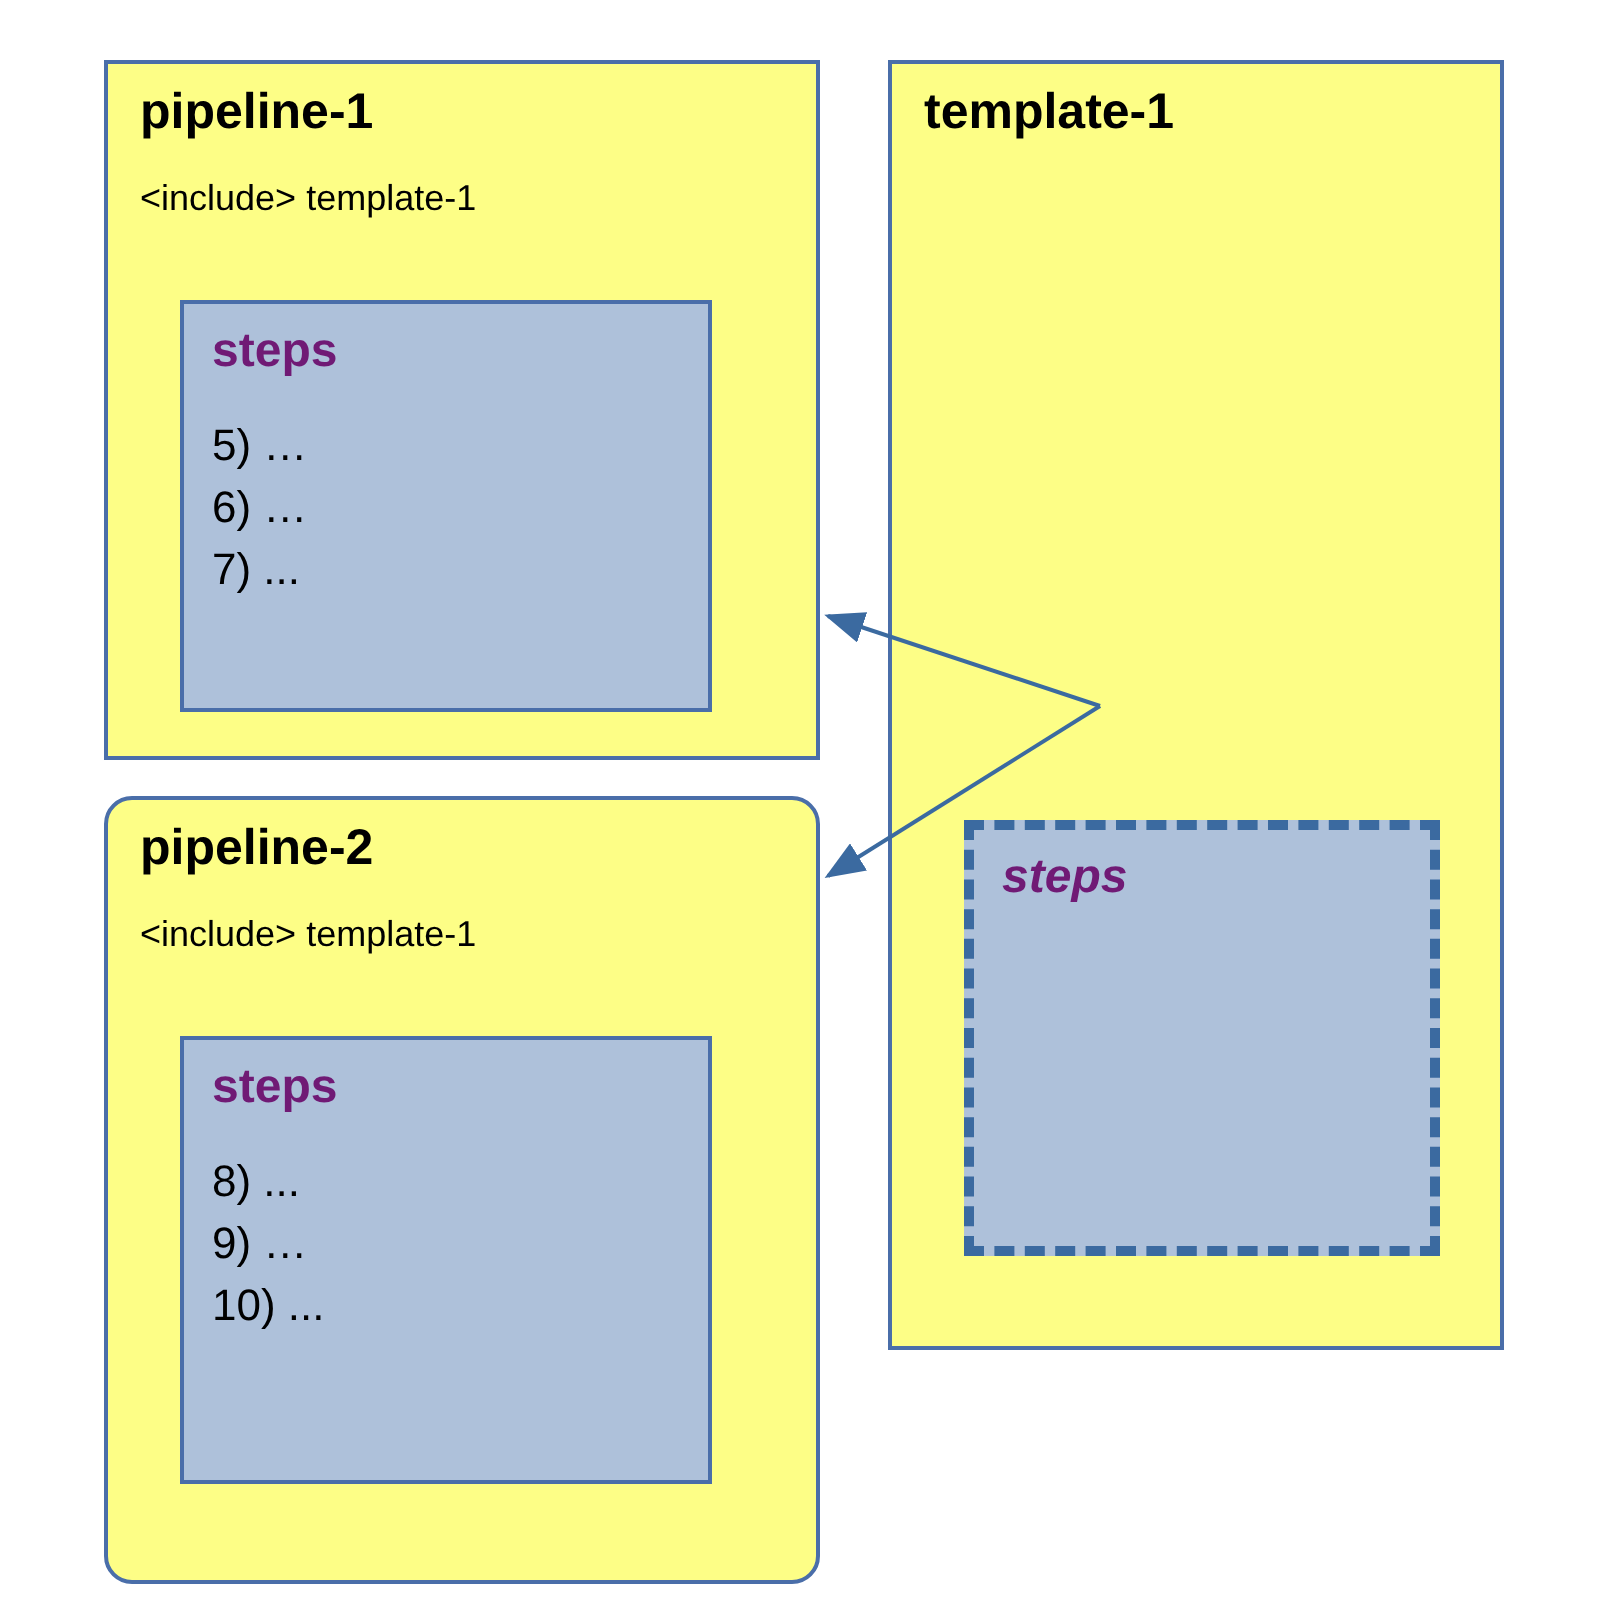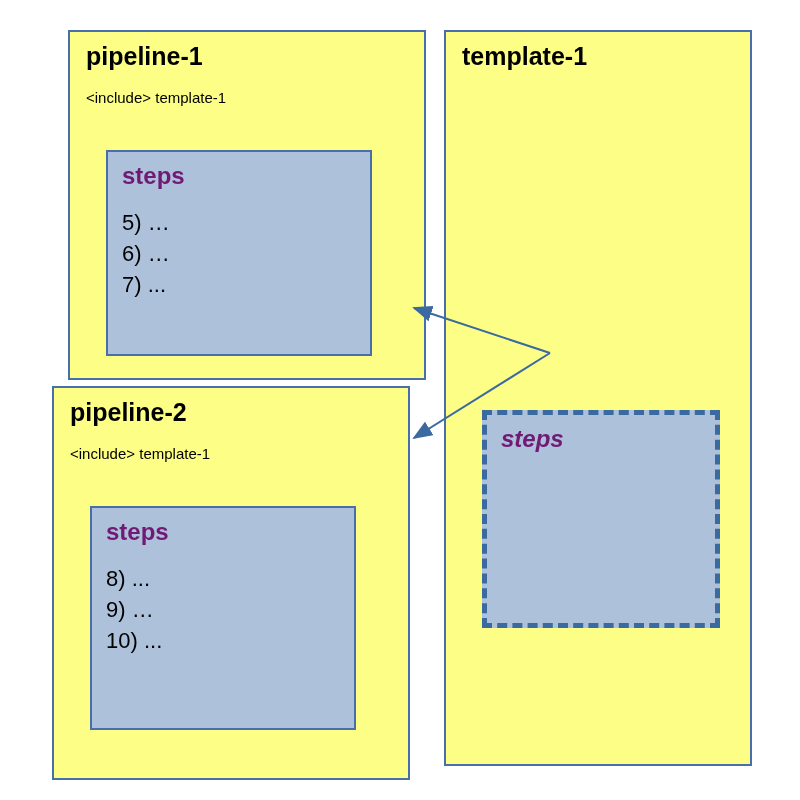--- a/index.html
+++ b/index.html
@@ -15,45 +15,46 @@
     left: 52px;
     top: 30px;
     width: 700px;
   }
   .box {
     background: #fdfe86;
     border: 2px solid #4a6ea9;
     position: absolute;
   }
   .pipeline-1 {
-    left: 16px;
+    left: 0;
     top: 0;
     width: 358px;
     height: 350px;
   }
   .pipeline-2 {
     left: 0;
-    top: 356px;
+    top: 368px;
     width: 358px;
     height: 394px;
+    border-radius: 14px;
   }
   .template-1 {
     left: 392px;
     top: 0;
     width: 308px;
-    height: 736px;
+    height: 645px;
   }
   .box-title {
     font-size: 25px;
     font-weight: bold;
     color: #000;
     padding: 10px 16px 4px 16px;
   }
   .include-line {
-    font-size: 15px;
+    font-size: 18px;
     color: #000;
     padding: 14px 16px 4px 16px;
   }
   .steps-box {
     background: #aec1da;
     border: 2px solid #4a6ea9;
     position: absolute;
   }
   .steps-p1 {
     left: 36px;

